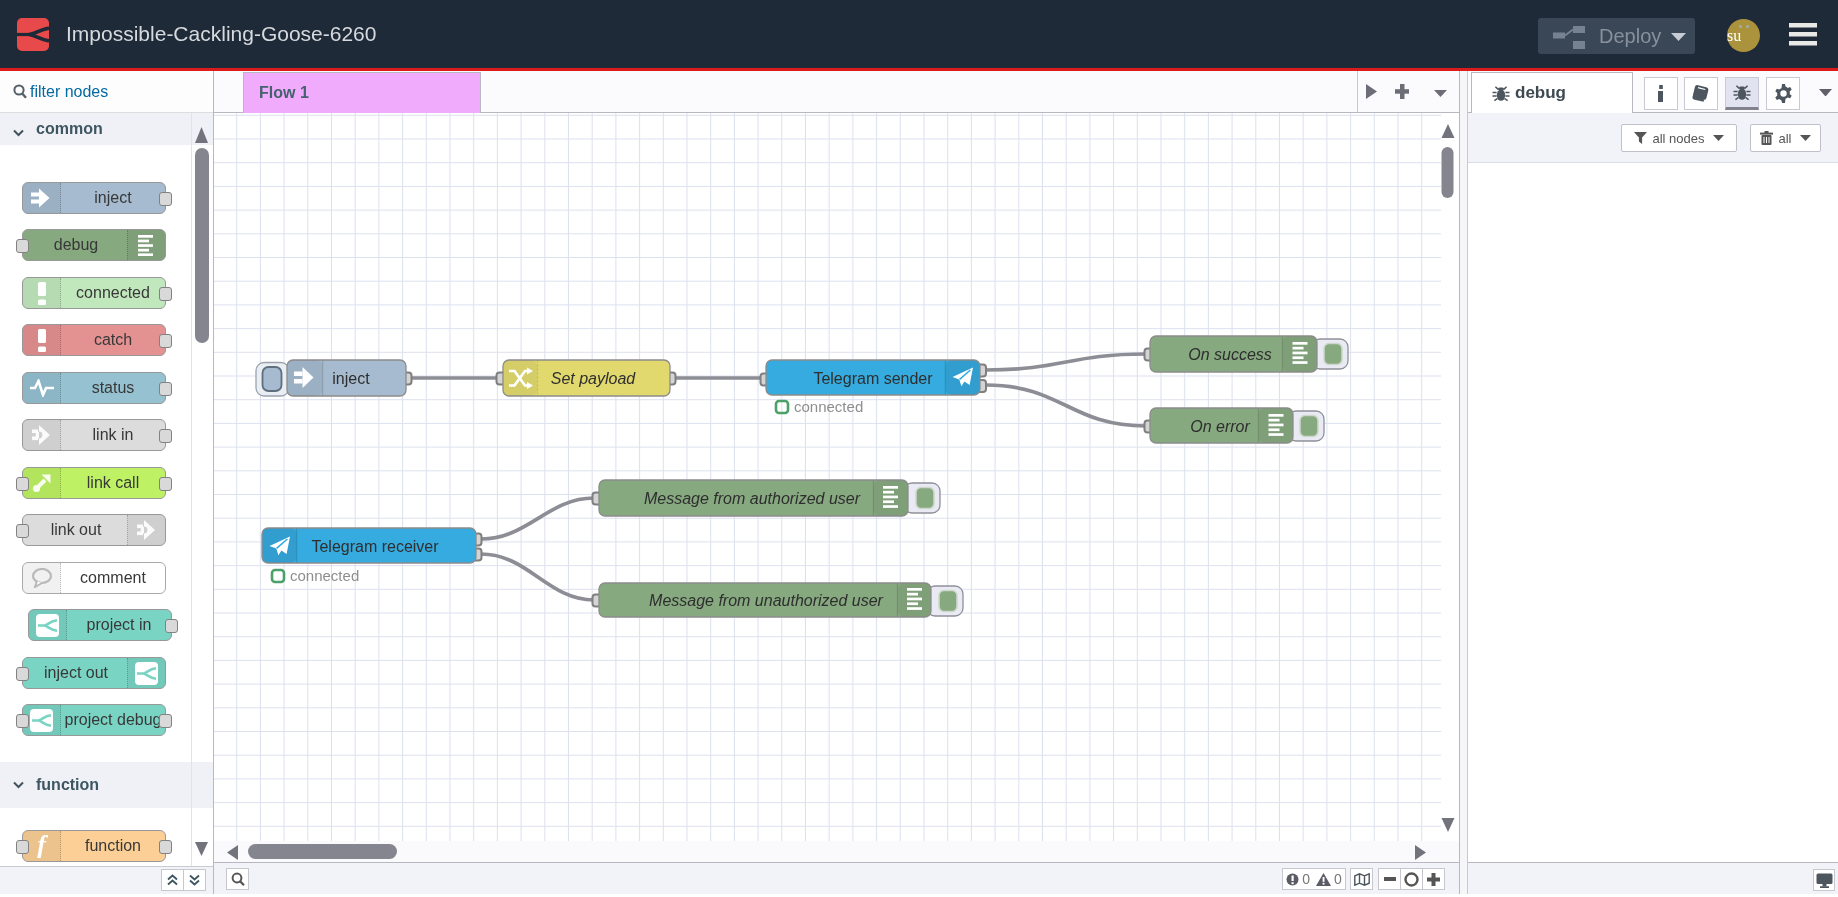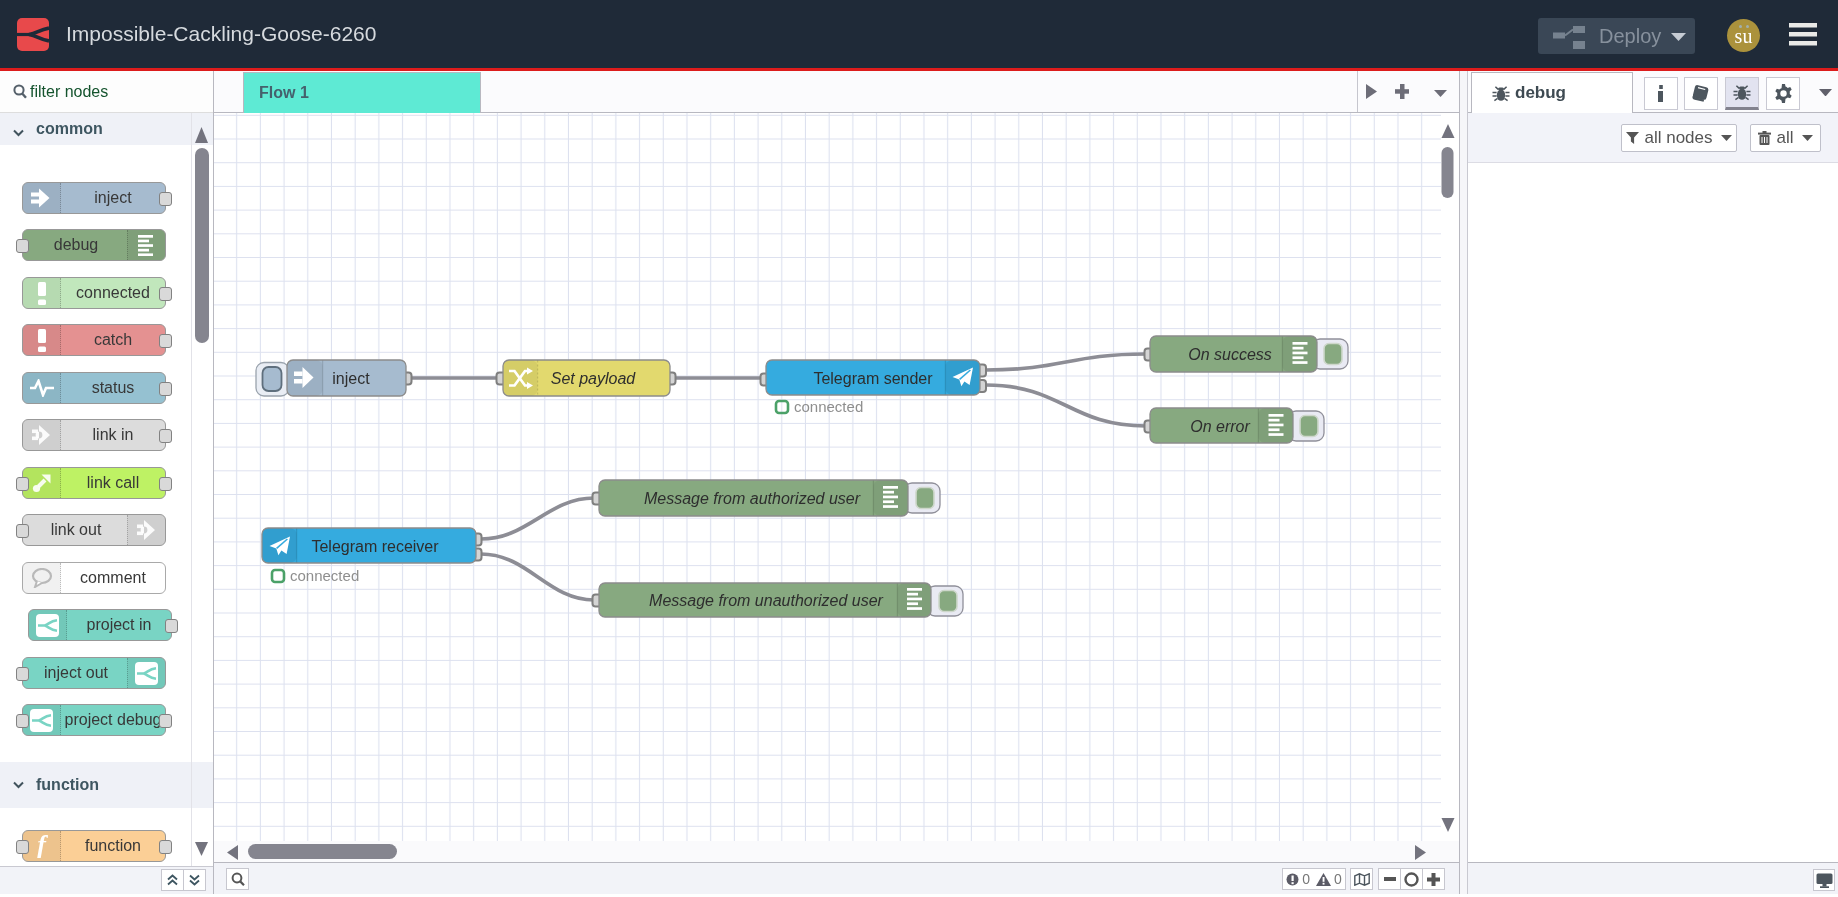--- a/index.html
+++ b/index.html
@@ -6,57 +6,57 @@
   body{width:1838px;height:897px;overflow:hidden;background:#fff;
        font-family:"Liberation Sans",sans-serif;position:relative;}
   .abs{position:absolute;}
   
   #header{position:absolute;left:0;top:0;width:1838px;height:68px;background:#1f2a38;}
   #redline{position:absolute;left:0;top:68px;width:1838px;height:3px;background:#dc1c1c;}
   #title{position:absolute;left:66px;top:0;height:68px;line-height:68px;color:#d6dade;font-size:21px;}
   #deploy{position:absolute;left:1538px;top:18px;width:157px;height:36px;background:#3a4756;border-radius:3px;}
   #deploy .dtxt{position:absolute;left:61px;top:0;height:36px;line-height:36px;font-size:20px;color:#87919d;}
   #avatar{position:absolute;left:1727px;top:19px;width:33px;height:33px;border-radius:50%;background:#ab923c;
-          text-align:center;line-height:34px;color:#fff;font-family:"Liberation Serif",serif;font-size:20px;}
+          line-height:34px;color:#fff;font-family:"Liberation Serif",serif;font-size:16px;}
   
   #palette{position:absolute;left:0;top:71px;width:213px;height:823px;background:#fff;border-right:1px solid #b8b8c0;box-sizing:content-box;}
   #psearch{position:absolute;left:0;top:71px;width:213px;height:41px;background:#fdfdfd;border-bottom:1px solid #ddd;}
-  #psearch .ph{position:absolute;left:30px;top:0;height:41px;line-height:41px;color:#14532d;font-size:16px;}
+  #psearch .ph{position:absolute;left:30px;top:0;height:41px;line-height:41px;color:#0369a1;font-size:16px;}
   .pcat{position:absolute;left:0;width:213px;background:#eff1f7;}
   .pcat .ct{position:absolute;left:36px;top:0;height:100%;display:flex;align-items:center;font-size:16px;font-weight:bold;color:#3e5661;}
   .pn{position:absolute;width:144px;height:32px;border:1px solid #989898;border-radius:6px;box-sizing:border-box;}
   .pni{position:absolute;left:0;top:0;width:37px;height:30px;background:rgba(0,0,0,0.055);border-right:1px dotted rgba(0,0,0,0.22);border-radius:5px 0 0 5px;}
   .pni.r{left:auto;right:0;border-right:none;border-left:1px dotted rgba(0,0,0,0.22);border-radius:0 5px 5px 0;}
   .pnl{position:absolute;top:0;height:30px;line-height:30px;font-size:16px;color:#383838;width:106px;text-align:center;}
   .pp{position:absolute;width:11px;height:12px;background:#d9d9d9;border:1px solid #828282;border-radius:3px;top:9px;}
   .ppr{right:-7px;} .ppl{left:-7px;}
   .picon{position:absolute;top:0;left:0;width:37px;height:30px;display:flex;align-items:center;justify-content:center;}
   .picon.r{left:auto;right:0;}
   #pfooter{position:absolute;left:0;top:866px;width:213px;height:28px;background:#f2f3f8;border-top:1px solid #c9c9d1;box-sizing:border-box;}
   
   #tabbar{position:absolute;left:214px;top:71px;width:1246px;height:41px;background:#fbfbfd;border-bottom:1px solid #b8b8c0;}
-  #flowtab{position:absolute;left:29px;top:1px;width:238px;height:41px;background:#5eead4;border:1px solid #b8b8c0;border-bottom:none;box-sizing:border-box;}
+  #flowtab{position:absolute;left:29px;top:1px;width:238px;height:41px;background:#f0abfc;border:1px solid #b8b8c0;border-bottom:none;box-sizing:border-box;}
   #flowtab span{position:absolute;left:15px;top:0;height:40px;line-height:40px;font-weight:bold;font-size:16px;color:#45616d;}
   #tabbtns{position:absolute;left:1143px;top:0;width:102px;height:41px;border-left:1px solid #c6c6ce;}
   #gridarea{position:absolute;left:214px;top:113px;width:1246px;height:728px;background:#fff;}
   #canvasright{position:absolute;left:1459px;top:71px;width:1px;height:823px;background:#b8b8c0;}
   #sep{position:absolute;left:1460px;top:71px;width:8px;height:823px;background:#f6f6f9;border-right:1px solid #c9c9d1;box-sizing:border-box;}
   #hscroll{position:absolute;left:214px;top:841px;width:1245px;height:21px;background:#fafafc;}
   #cfooter{position:absolute;left:214px;top:862px;width:1245px;height:32px;background:#f2f3f8;border-top:1px solid #b8b8c0;box-sizing:border-box;}
   .fbtn{position:absolute;background:#fff;border:1px solid #c7c7cf;box-sizing:border-box;display:flex;align-items:center;justify-content:center;}
   
   #sidebar{position:absolute;left:1468px;top:71px;width:370px;height:823px;background:#fff;}
   #stabbar{position:absolute;left:1468px;top:71px;width:370px;height:41px;background:#fbfbfd;border-bottom:1px solid #b8b8c0;}
   #dbgtab{position:absolute;left:3px;top:1px;width:162px;height:41px;background:#fff;border:1px solid #b8b8c0;border-bottom:none;box-sizing:border-box;}
   #dbgtab span{position:absolute;left:43px;top:0;height:40px;line-height:40px;font-weight:bold;font-size:17px;color:#3e4a52;}
   .sbtn{position:absolute;top:6px;width:34px;height:33px;background:#fff;border:1px solid #c9c9d3;box-sizing:border-box;display:flex;align-items:center;justify-content:center;}
   .sbtn.sel{background:#e2e3f0;border-bottom:3px solid #82828e;}
   #sfilter{position:absolute;left:1468px;top:113px;width:370px;height:50px;background:#f2f3f9;border-bottom:1px solid #dcdce4;box-sizing:border-box;}
   .selbtn{position:absolute;top:11px;height:28px;background:#fff;border:1px solid #bfc0ca;border-radius:2px;box-sizing:border-box;
-          display:flex;align-items:center;justify-content:center;font-size:17px;color:#555;}
+          display:flex;align-items:center;justify-content:center;font-size:13px;color:#555;}
   #sfooter{position:absolute;left:1468px;top:862px;width:370px;height:32px;background:#f2f3f8;border-top:1px solid #b8b8c0;box-sizing:border-box;}
 </style>
 </head>
 <body>
 
 <div id="header"></div>
 <div id="redline"></div>
 <svg class="abs" style="left:17px;top:18px" width="32" height="33" viewBox="0 0 32 33">
   <rect x="0" y="0" width="32" height="33" rx="5" fill="#e8494b"></rect>
   <path d="M0 16.5 H12.5" stroke="#1f2a38" stroke-width="3.2" fill="none"></path>

